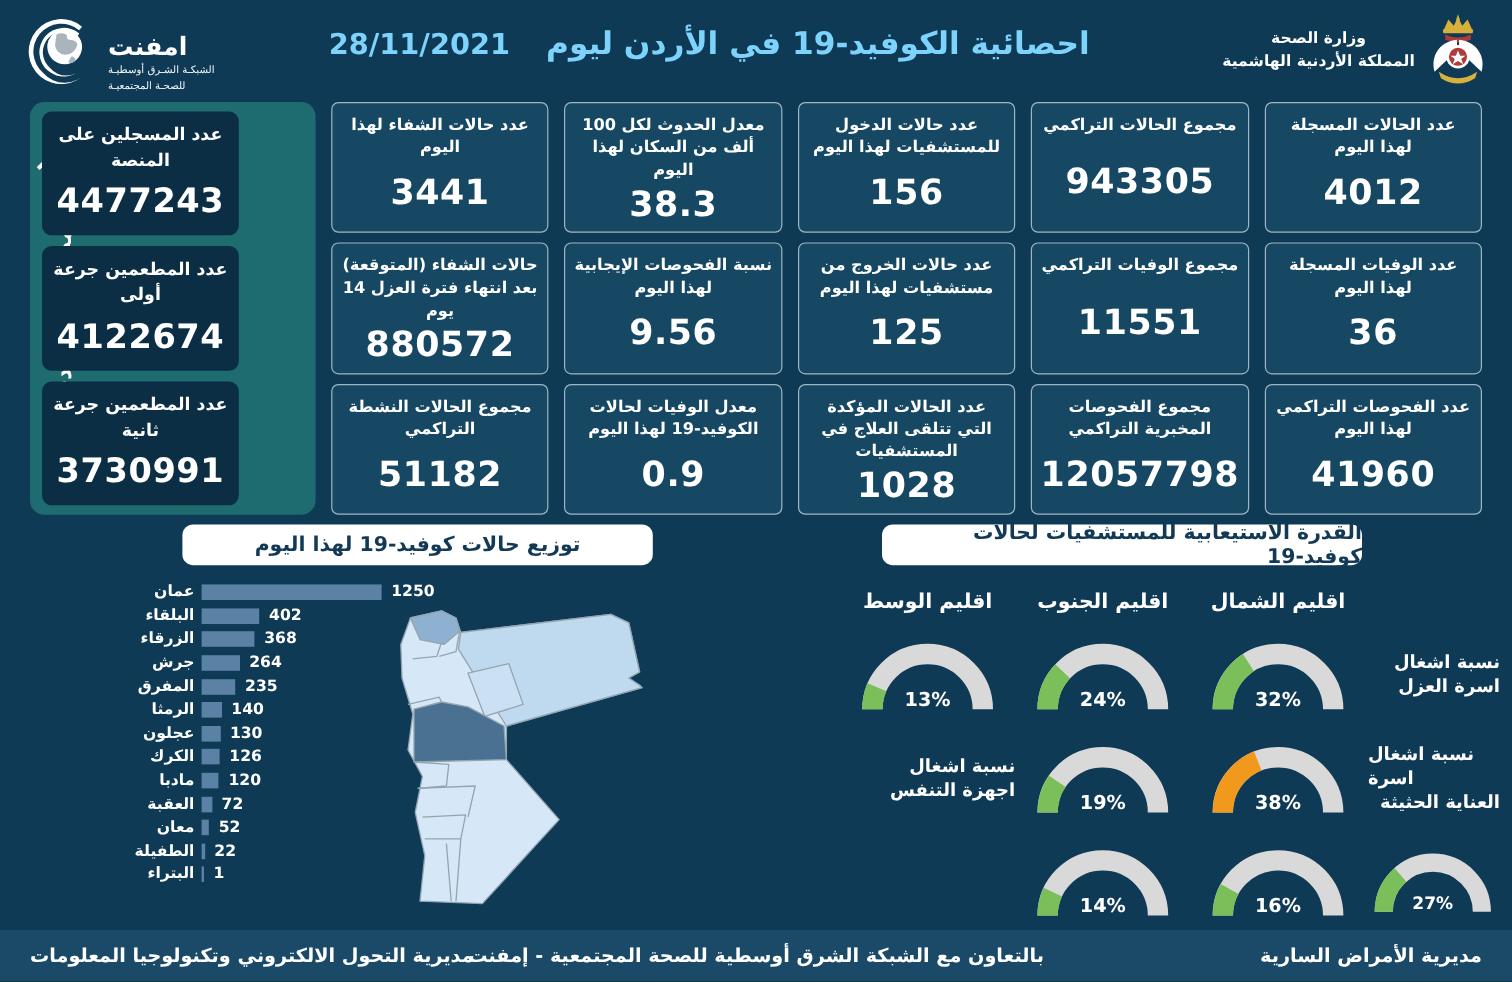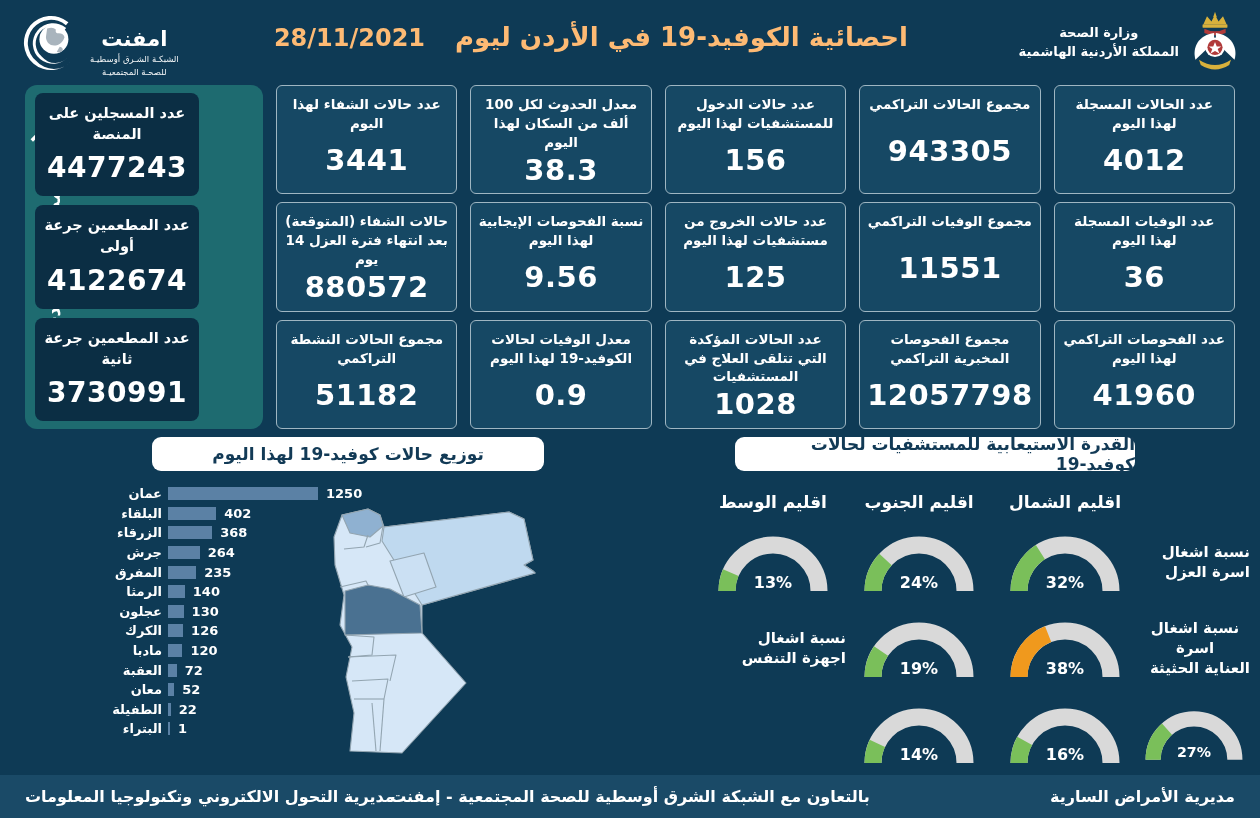--- a/index.html
+++ b/index.html
@@ -5,29 +5,29 @@
   html,body{margin:0;padding:0;}
   body{
     width:1260px;height:818px;overflow:hidden;
     font-family:"DejaVu Sans","Liberation Sans",sans-serif;
     background:#0b2f47;
   }
   .page{position:relative;width:1260px;height:818px;background:var(--background,#0e3a55);direction:rtl;}
 
   
   .header{position:absolute;top:0;left:0;right:0;height:82px;}
-  .title-wrap{position:absolute;top:22px;right:352px;color:#fdba74;font-weight:bold;white-space:nowrap;direction:rtl;text-align:right;}
+  .title-wrap{position:absolute;top:22px;right:352px;color:#7dd3fc;font-weight:bold;white-space:nowrap;direction:rtl;text-align:right;}
   .title-main{font-size:26px;}
   .title-date{font-size:24px;margin-right:30px;letter-spacing:1px;}
   .ministry{position:absolute;top:10px;right:18px;display:flex;align-items:center;gap:9px;direction:rtl;}
   .ministry-text{color:#fff;text-align:center;font-weight:bold;}
   .ministry-line1{font-size:13px;margin-bottom:4px;}
   .ministry-line2{font-size:13px;}
   .logo{position:absolute;top:8px;left:22px;display:flex;align-items:center;gap:10px;direction:ltr;}
-  .logo-text{direction:rtl;text-align:center;color:#fff;margin-top:20px;}
+  .logo-text{direction:rtl;text-align:left;color:#fff;margin-top:20px;}
   .logo-name{font-size:21px;font-weight:bold;line-height:1.1;}
   .logo-sub{font-size:8.5px;letter-spacing:1.5px;opacity:.95;margin-top:3px;}
 
   
   .stats-area{position:absolute;top:85px;left:25px;right:25px;height:344px;display:flex;gap:13px;direction:rtl;}
   .stat-col{flex:1;display:flex;flex-direction:column;gap:8px;}
   .stat-card{
     flex:1;background:var(--card-bg,#164864);
     border:1px solid var(--card-border,#9fb6c2);
     border-radius:6px;display:flex;flex-direction:column;align-items:center;
@@ -64,21 +64,21 @@
   
   .jordan-map{position:absolute;top:505px;left:328px;width:208px;height:268px;}
 
   
   .gauges{position:absolute;top:437px;left:700px;width:550px;height:340px;direction:rtl;}
   .gauge-banner{position:absolute;top:0;right:115px;width:400px;}
   .gauge-grid{position:absolute;top:48px;right:0;display:grid;grid-template-columns:112px 146px 146px 146px;grid-auto-rows:auto;direction:rtl;}
   .gauge-corner{height:34px;}
   .region-header{height:34px;display:flex;align-items:center;justify-content:center;color:#fff;font-size:17px;font-weight:bold;}
   .gauge-row-label{display:flex;flex-direction:column;justify-content:center;align-items:flex-start;color:#fff;
-    font-size:15px;font-weight:bold;text-align:center;line-height:1.35;padding-left:2px;direction:rtl;}
+    font-size:15px;font-weight:bold;text-align:left;line-height:1.35;padding-left:2px;direction:rtl;}
   .gauge-cell{height:86px;display:flex;align-items:center;justify-content:center;}
   .gauge-text{font:bold 16px "DejaVu Sans","Liberation Sans",sans-serif;fill:#fff;}
 
   
   .footer{position:absolute;left:0;right:0;bottom:0;height:43px;background:var(--footer-bg,#1a4a67);}
   .footer span{position:absolute;line-height:43px;color:#fff;font-size:16px;font-weight:bold;white-space:nowrap;}
   .footer-right{right:25px;}
   .footer-center{left:50%;transform:translateX(-50%);}
   .footer-left{left:25px;}
 </style>

